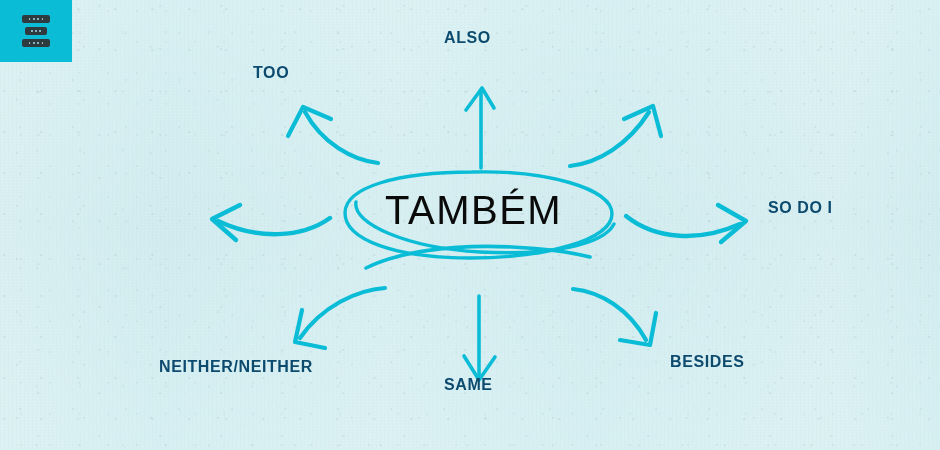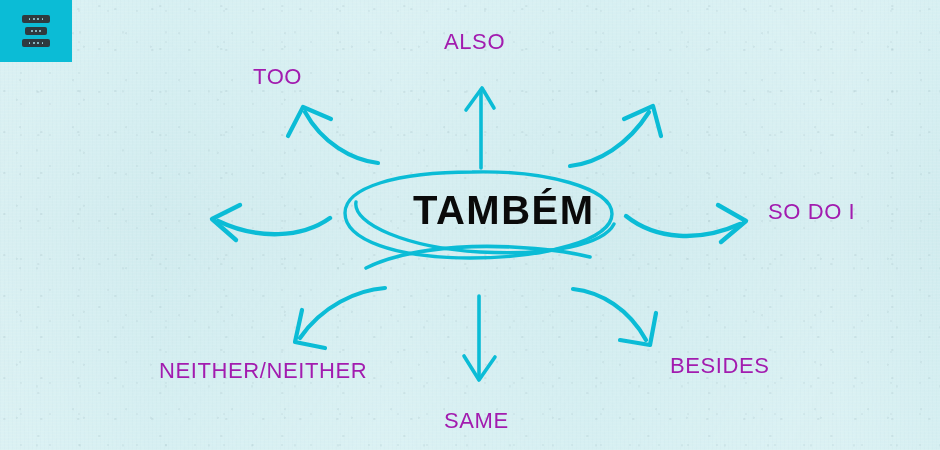--- a/index.html
+++ b/index.html
@@ -82,50 +82,49 @@
   #logo .dot {
     width: 1.8px;
     height: 1.8px;
     border-radius: 50%;
     background: #9fd8e4;
   }
 
   
   .label {
     position: absolute;
-    color: #a21caf;
+    color: #0c4a6e;
     font-family: "Liberation Sans", sans-serif;
-    font-weight: 400;
-    font-size: 22px;
+    font-weight: 700;
+    font-size: 16px;
     letter-spacing: .6px;
     white-space: nowrap;
     z-index: 5;
   }
   #lbl-also     { left: 444px; top: 29px; }
   #lbl-too      { left: 253px; top: 64px; }
   #lbl-aswell   { left: 632px; top: 62px; }
   #lbl-besides  { left: 78px;  top: 197px; }
   #lbl-sodoi    { left: 768px; top: 199px; }
   #lbl-either   { left: 159px; top: 358px; }
   #lbl-likewise { left: 670px; top: 353px; }
-  #lbl-same     { left: 444px; top: 376px; margin-top: 32px; }
+  #lbl-same     { left: 444px; top: 376px; }
 
   
   #center-word {
     position: absolute;
     left: 385px;
     top: 188px;
     font-family: "Liberation Sans", sans-serif;
-    font-weight: bold;
+    font-weight: normal;
     font-size: 40px;
     letter-spacing: 1.5px;
     color: #0a0a0a;
     white-space: nowrap;
     z-index: 5;
-    margin-left: 28px;
   }
 
   #art {
     position: absolute;
     inset: 0;
     z-index: 4;
   }
 </style>
 </head>
 <body>

